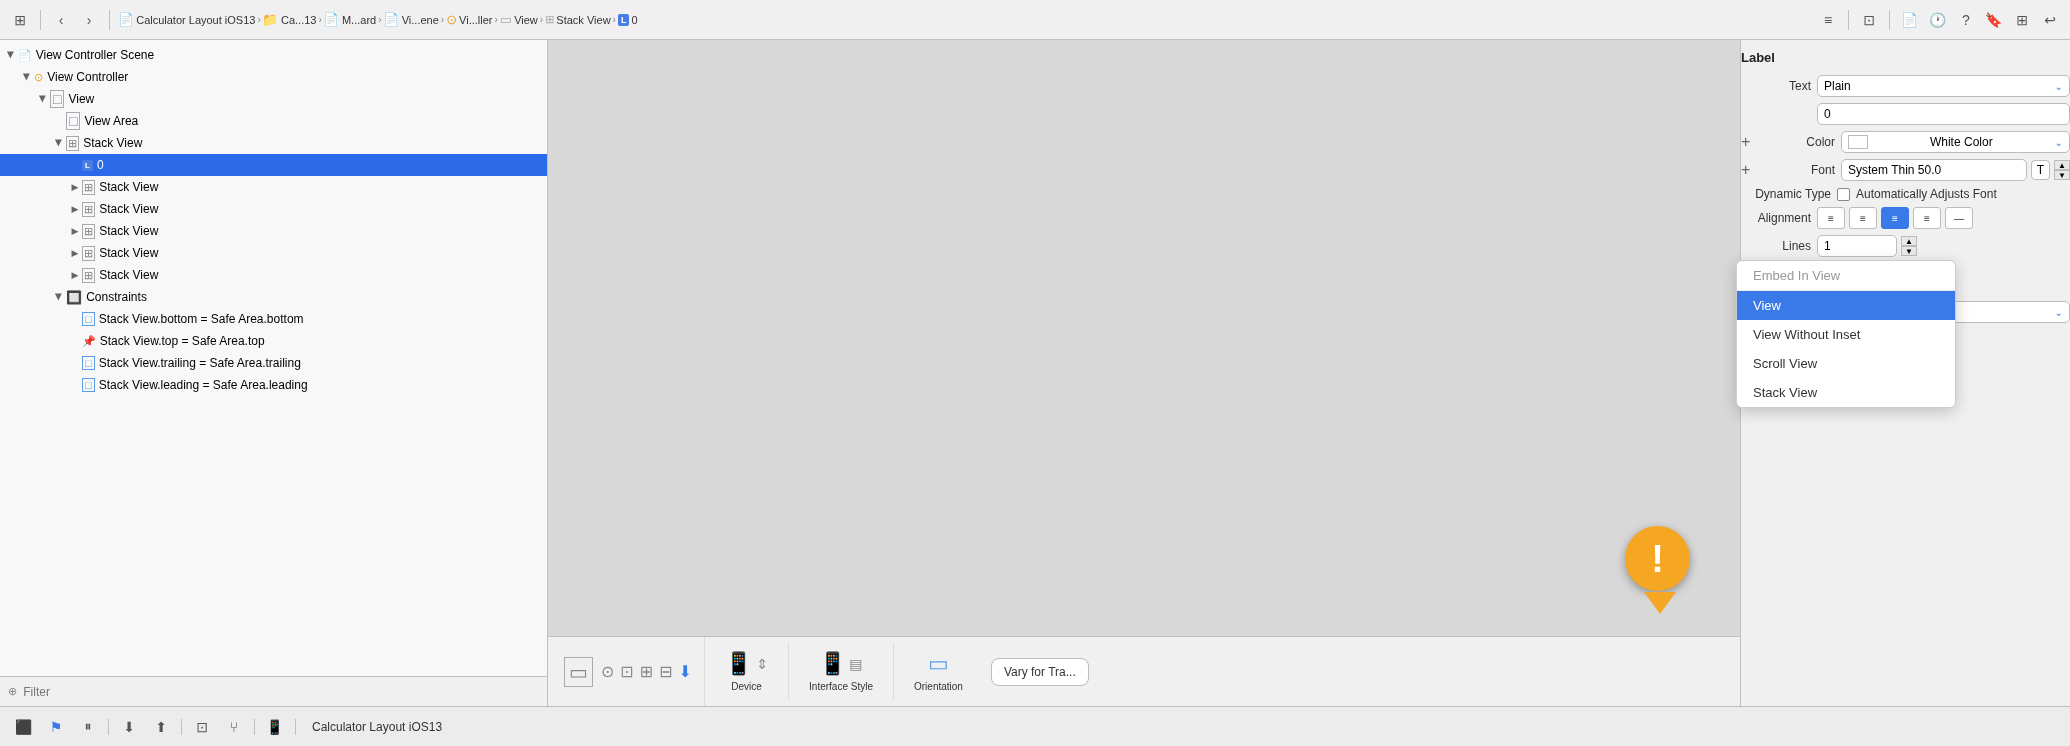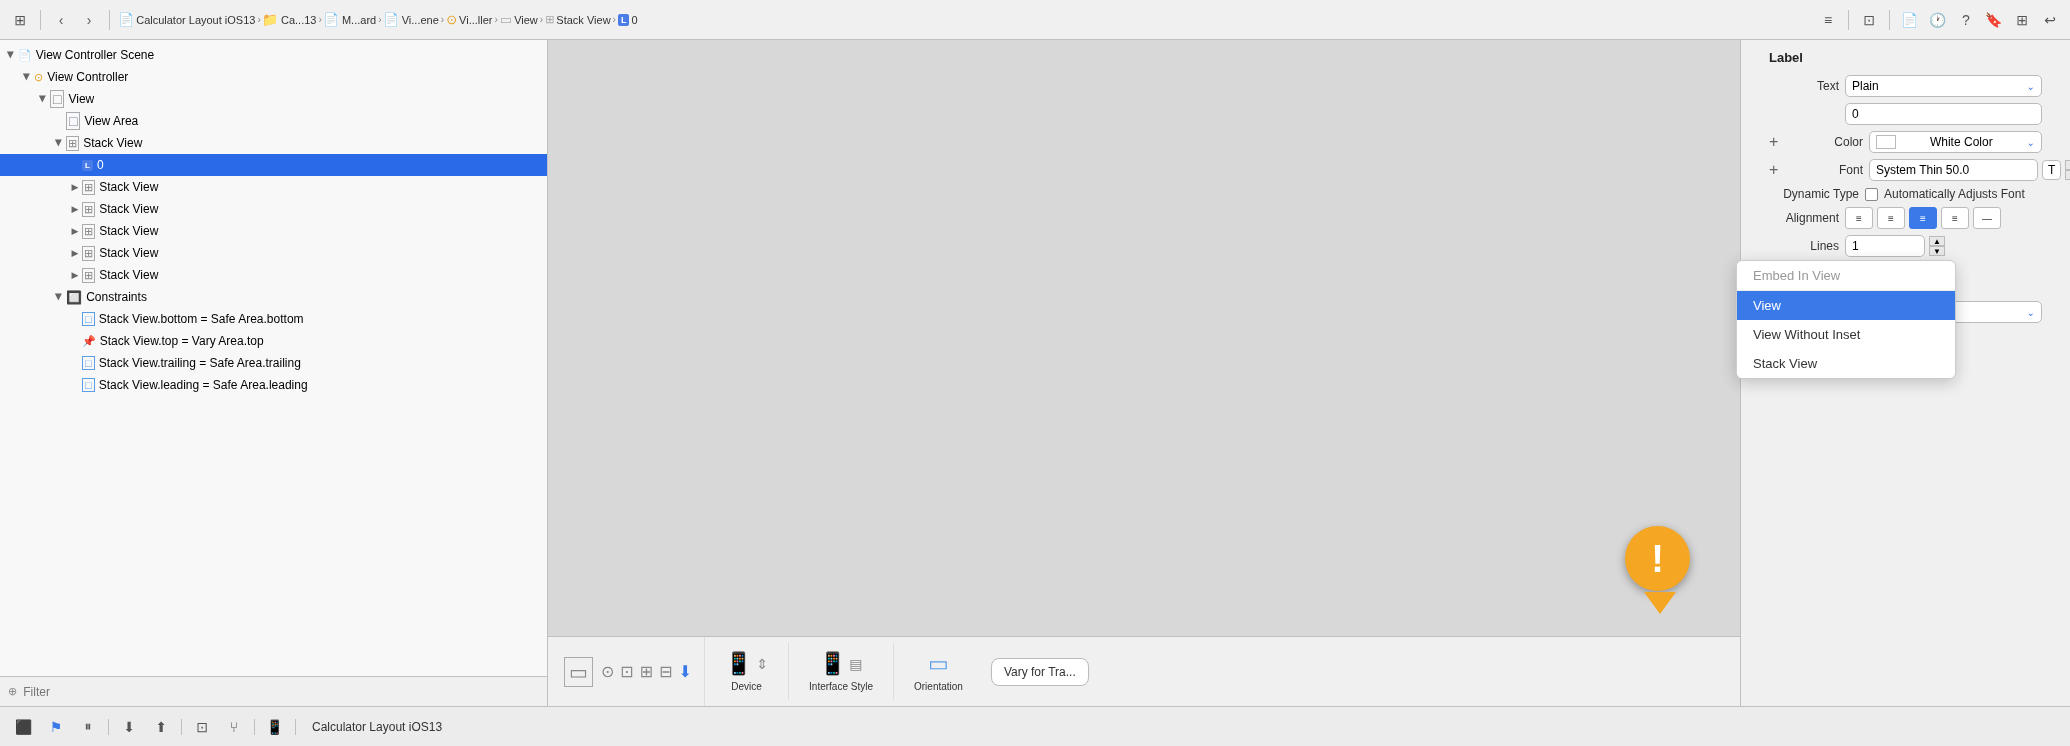--- a/index.html
+++ b/index.html
@@ -43,21 +43,21 @@
 
     
     .center-panel { flex: 1; background: #d8d8d8; display: flex; flex-direction: column; position: relative; }
     .canvas-area { flex: 1; background: #d8d8d8; position: relative; overflow: hidden; }
     .device-section { display: flex; flex-direction: column; align-items: center; gap: 4px; padding: 8px 20px; border-right: 1px solid #ddd; cursor: pointer; }
     .device-section:last-child { border-right: none; }
     .vary-btn { background: #fff; border: 1px solid #bbb; border-radius: 8px; padding: 6px 12px; font-size: 12px; cursor: pointer; color: #333; }
 
     
     .right-panel { width: 330px; background: #f0f0f0; border-left: 1px solid #c0c0c0; display: flex; flex-direction: column; position: relative; }
-    .inspector-section { padding: 10px 28px; }
+    .inspector-section { padding: 10px 0; }
     .inspector-title { font-size: 13px; font-weight: 600; color: #222; margin-bottom: 10px; }
     .field-row { display: flex; align-items: center; margin-bottom: 6px; gap: 6px; }
     .field-label { font-size: 12px; color: #333; width: 70px; text-align: right; flex-shrink: 0; }
     .field-label-plus { font-size: 16px; color: #666; width: 16px; flex-shrink: 0; margin-right: 2px; }
     .field-value { flex: 1; }
     .select-box { display: flex; align-items: center; background: white; border: 1px solid #bbb; border-radius: 5px; padding: 3px 6px; font-size: 12px; cursor: pointer; width: 100%; justify-content: space-between; }
     .select-box .chevron { color: #3a7ae8; font-size: 10px; margin-left: 4px; }
     .text-input-box { background: white; border: 1px solid #bbb; border-radius: 5px; padding: 3px 6px; font-size: 12px; width: 100%; }
     .color-swatch { width: 20px; height: 14px; background: white; border: 1px solid #bbb; display: inline-block; margin-right: 4px; }
     .font-row { display: flex; align-items: center; gap: 4px; flex: 1; }
@@ -249,21 +249,21 @@
 
       <div class="tree-item" style="padding-left: 68px;">
         <div style="width:14px;"></div>
         <span class="item-icon" style="font-size:11px; color:#5a9ee8; border:1px solid #5a9ee8; padding:0 2px;">□</span>
         <span class="item-label">Stack View.bottom = Safe Area.bottom</span>
       </div>
 
       <div class="tree-item" style="padding-left: 68px;">
         <div style="width:14px;"></div>
         <span class="item-icon" style="font-size:11px; color:#5a9ee8;">📌</span>
-        <span class="item-label">Stack View.top = Vary Area.top</span>
+        <span class="item-label">Stack View.top = Safe Area.top</span>
       </div>
 
       <div class="tree-item" style="padding-left: 68px;">
         <div style="width:14px;"></div>
         <span class="item-icon" style="font-size:11px; color:#5a9ee8; border:1px solid #5a9ee8; padding:0 2px;">□</span>
         <span class="item-label">Stack View.trailing = Safe Area.trailing</span>
       </div>
 
       <div class="tree-item" style="padding-left: 68px;">
         <div style="width:14px;"></div>
@@ -449,20 +449,21 @@
           </div>
         </div>
       </div>
 
     </div>
 
     <div class="dropdown-menu" style="top: 220px; left: -5px;">
       <div class="dropdown-menu-header">Embed In View</div>
       <div class="dropdown-menu-item active">View</div>
       <div class="dropdown-menu-item">View Without Inset</div>
+      <div class="dropdown-menu-item">Scroll View</div>
       <div class="dropdown-menu-item">Stack View</div>
     </div>
 
   </div>
 </div>
 
 <div class="bottom-bar">
   <div class="bottom-icon">⬛</div>
   <div class="bottom-icon" style="color:#3a7ae8;">⚑</div>
   <div class="bottom-icon">⏸</div>

